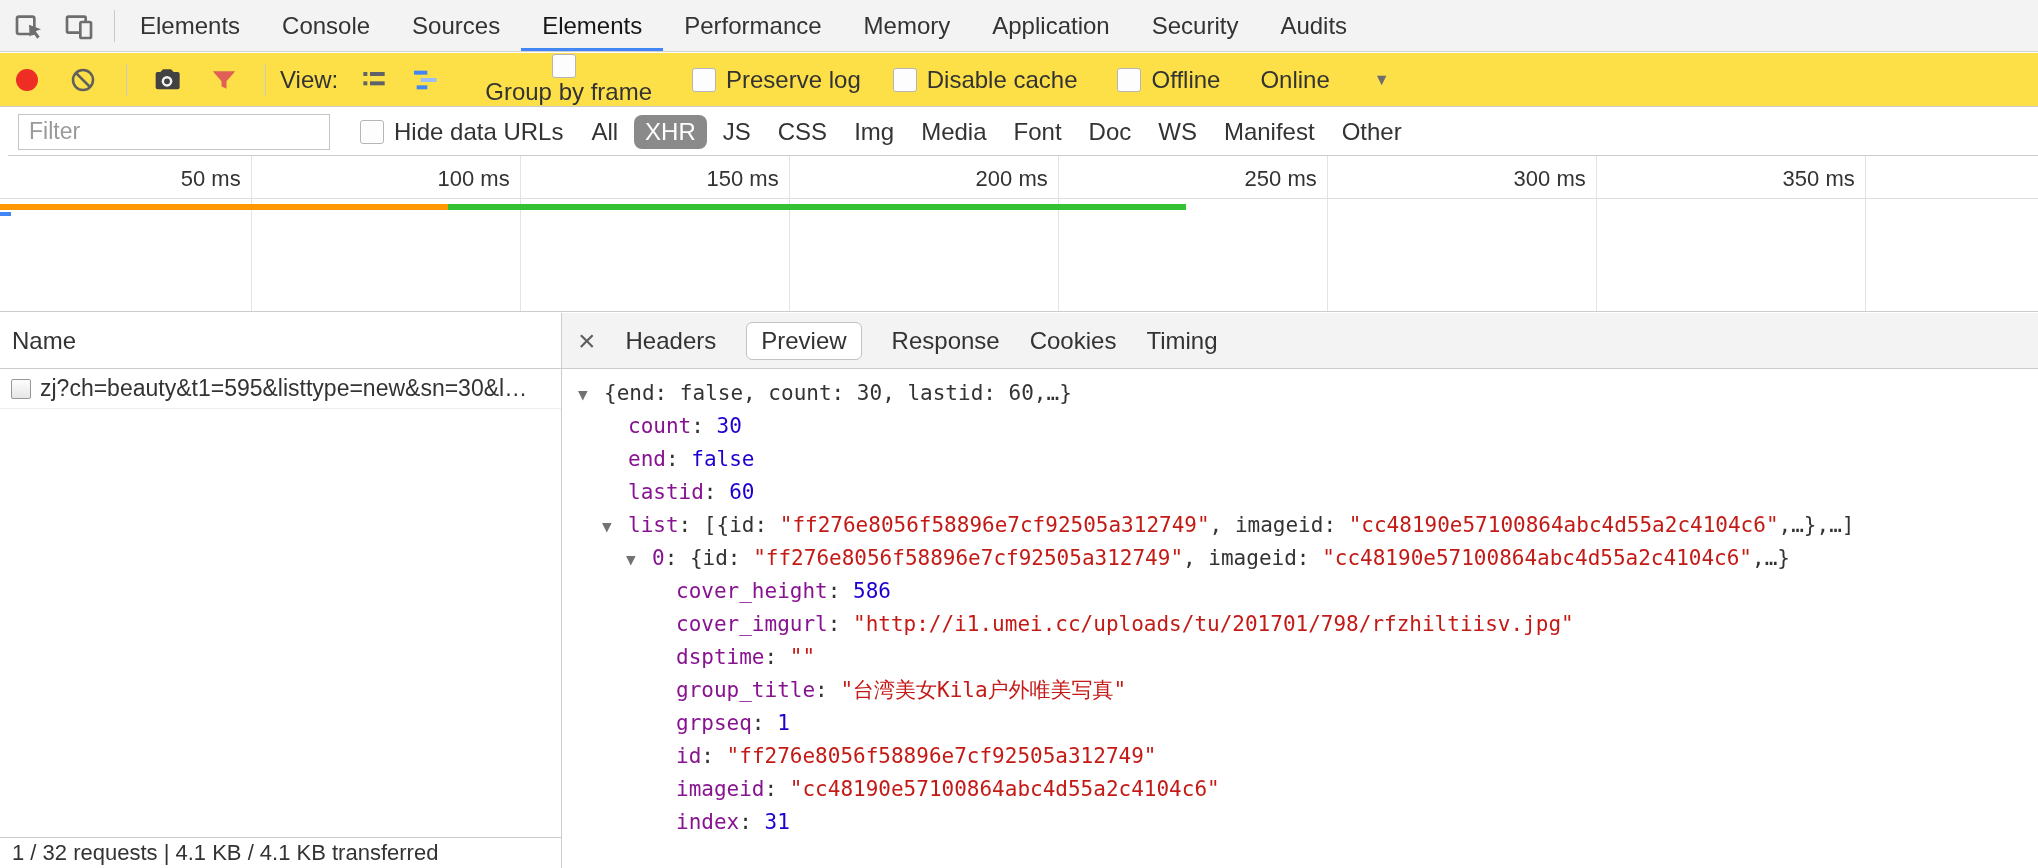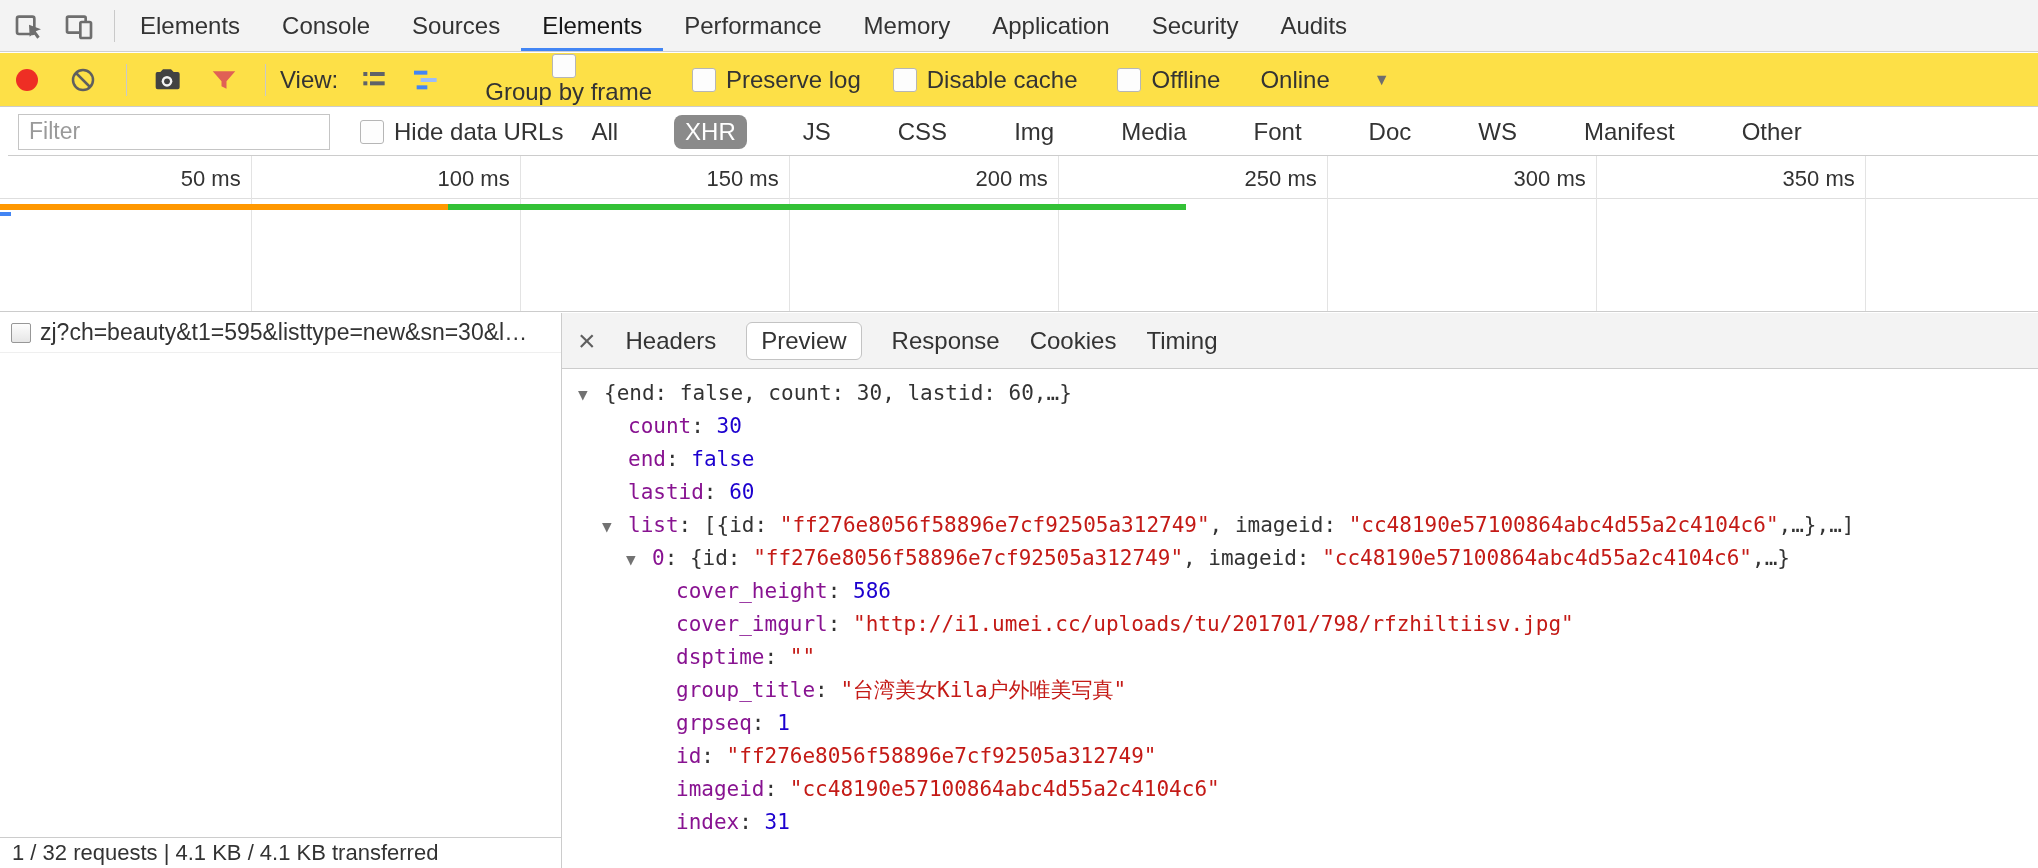--- a/index.html
+++ b/index.html
@@ -26,21 +26,21 @@
   .checkbox { width:24px; height:24px; border:1px solid #b6b6b6; border-radius:3px; background:#fdfdfd; flex:none; }
   .check-label { margin-left:10px; font-size:24px; color:#333; white-space:nowrap; }
   .caret { font-size:16px; color:#6e6e6e; }
 
   
   .filterbar { position:absolute; top:108px; left:8px; right:0; height:48px; background:#fff;
                border-bottom:1px solid #ccc; display:flex; align-items:center; }
   .filter-input { margin-left:10px; width:312px; height:36px; border:1px solid #c5c5c5; font-size:23px;
                   padding:0 10px; color:#333; background:#fff; outline:none; font-family:inherit; }
   .filter-input::placeholder { color:#9a9a9a; }
-  .pills { display:flex; align-items:flex-end; margin-left:12px;gap:40px; }
+  .pills { display:flex; align-items:flex-end; margin-left:12px; }
   .pill { font-size:24px; color:#333; padding:3px 11px; margin-left:5px; border-radius:8px; white-space:nowrap; }
   .pill.active { background:var(--pill-active-bg,#8a8a8a); color:#fff; }
 
   
   .overview { position:absolute; top:156px; left:0; right:0; height:156px; background:#fff;
               border-bottom:1px solid #ccc; overflow:hidden; }
   .gridline { position:absolute; top:0; bottom:0; width:1px; background:#e3e3e3; }
   .tick-label { position:absolute; top:10px; width:152px; text-align:right; font-size:22px; color:#333; }
   .tick-rule { position:absolute; top:42px; left:0; right:0; height:1px; background:#dedede; }
   .ov-bar { position:absolute; }
@@ -205,20 +205,21 @@
       <div class="gridline" style="left: 91.5%;"></div>
       <div class="tick-label" style="left: calc(91.5% - 162px);">350 ms</div>
       <div class="ov-bar" style="left: 0%; width: 22%; top: 48px; height: 6px; background: rgb(255, 152, 0);"></div>
       <div class="ov-bar" style="left: 22%; width: 36.2%; top: 48px; height: 6px; background: rgb(51, 193, 54);"></div>
       <div class="ov-bar" style="left: 0%; width: 0.55%; top: 56px; height: 4px; background: rgb(66, 133, 244);"></div>
     </div>
 
   <div class="panel-body">
 
     <div class="left-panel">
+      <div class="name-header">Name</div>
       <div id="request-list">
           <div class="req-row">
             <span class="req-icon"></span>
             <span class="req-name">zj?ch=beauty&amp;t1=595&amp;listtype=new&amp;sn=30&amp;l…</span>
           </div>
         </div>
       <div class="status-bar">
         <span>1 / 32 requests | 4.1 KB / 4.1 KB transferred</span>
       </div>
     </div>

